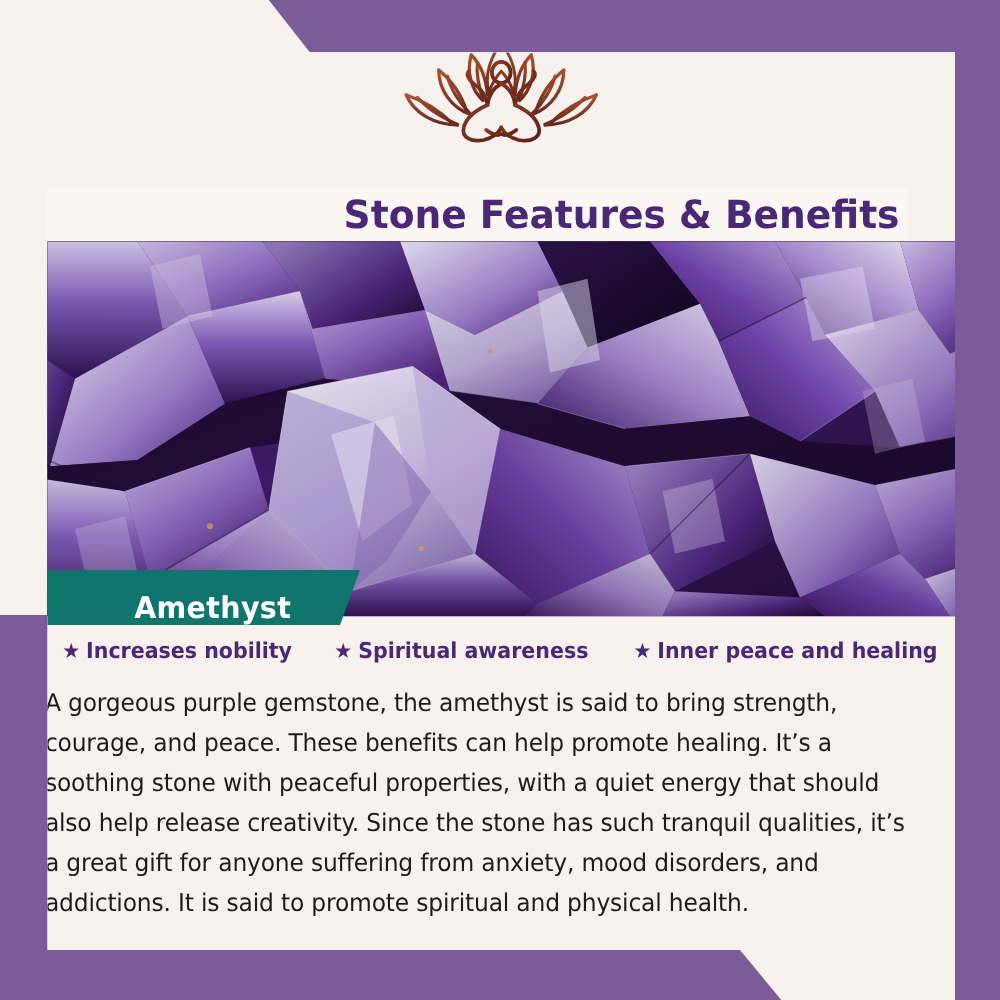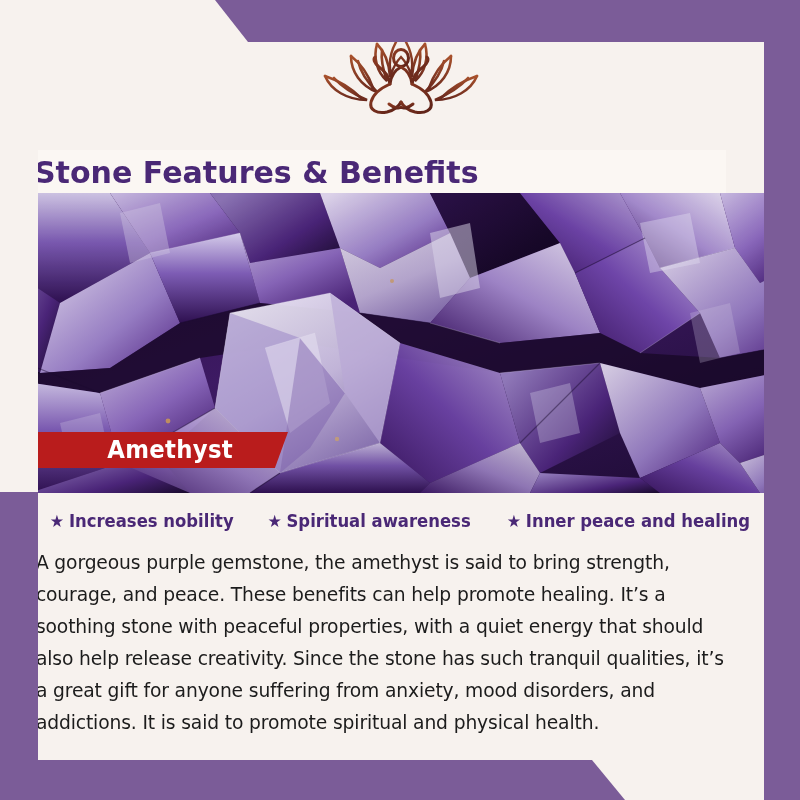--- a/index.html
+++ b/index.html
@@ -68,21 +68,21 @@
     color:#5c2a21;
     font-weight:400;
   }
 
   .title-banner {
     position:absolute;
     left:-38px; top:108px;
     width:726px;
     height:43px;
     background:#fbf7f3;
-    display:flex; align-items:center; justify-content:flex-start;padding-left:27px;
+    display:flex; align-items:center; justify-content:flex-end;padding-left:27px;
   }
   .title-banner h1 {
     font-family:"DejaVu Sans", sans-serif;
     font-size:31px;
     font-weight:bold;
     color:#4a2876;
     letter-spacing:0px;
     transform:scaleX(0.97);
     white-space:nowrap;
   }
@@ -93,23 +93,23 @@
     left:-38px; top:151px;
     width:800px; height:300px;
     overflow:hidden;
     background:#2b1046;
   }
   .hero svg { display:block; width:800px; height:300px; }
 
   
   .stone-ribbon {
     position:absolute;
-    left:-38px; top:390px;
-    width:288px; height:36px;
-    background:#b91c1c;
+    left:-38px; top:414px;
+    width:288px; height:60px;
+    background:#0f766e;
     -webkit-clip-path: polygon(0 0, 288px 0, 272px 44px, 0 44px);
     clip-path: polygon(0 0, 288px 0, 272px 44px, 0 44px);
     display:flex; align-items:center;
     z-index:4;
   }
   .stone-ribbon .label {
     margin-left:104px;
     font-family:"DejaVu Sans", sans-serif;
     font-size:24px;
     font-weight:bold;

